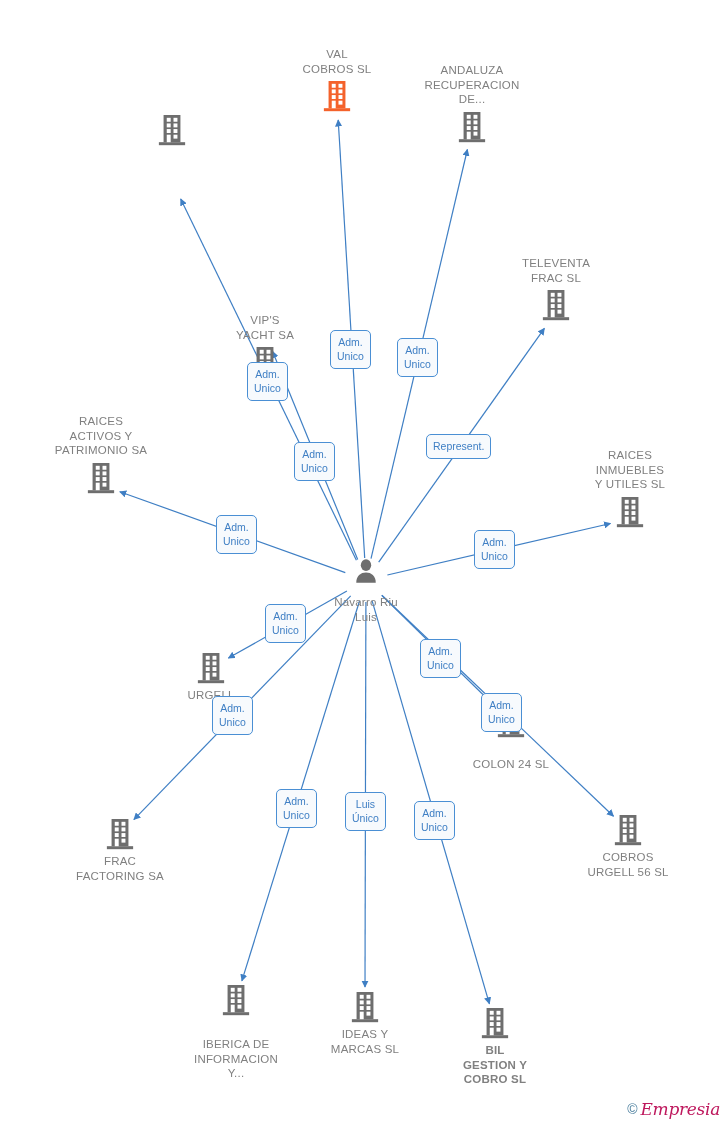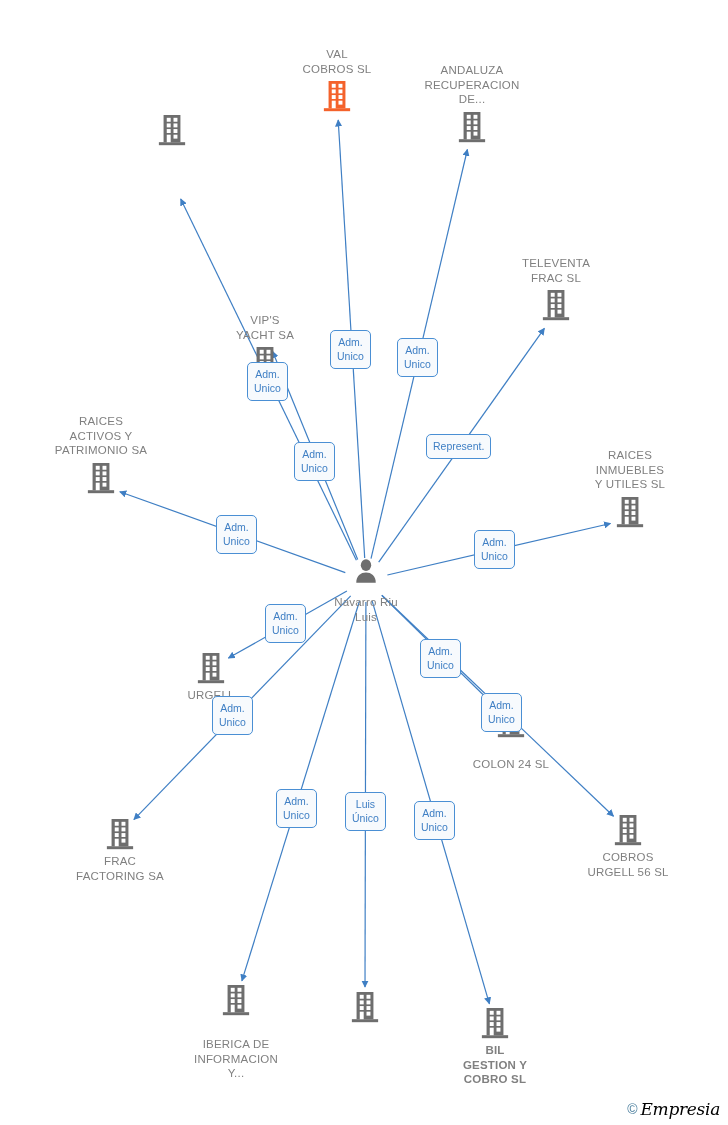--- a/index.html
+++ b/index.html
@@ -71,21 +71,21 @@
     font-size: 15px;
   }
   #watermark .copy {
     color: #4a7f9e;
     font-size: 14px;
   }
   #watermark .brand {
     font-family: "DejaVu Serif", serif;
     font-style: italic;
     font-size: 17px;
-    color: #000000;
+    color: #be185d;
     letter-spacing: -0.3px;
   }
 </style>
 </head>
 <body>
 
 <div id="canvas">
 
   <svg id="edge-layer" viewBox="0 0 728 1125">
     <defs>
@@ -287,20 +287,22 @@
             <rect x="2" y="31" width="28" height="3.2" fill="#6e6e6e"></rect>
             <rect x="10.4" y="5" width="4.2" height="4.2" fill="#ffffff"></rect>
             <rect x="17.6" y="5" width="4.2" height="4.2" fill="#ffffff"></rect>
             <rect x="10.4" y="11" width="4.2" height="4.2" fill="#ffffff"></rect>
             <rect x="17.6" y="11" width="4.2" height="4.2" fill="#ffffff"></rect>
             <rect x="10.4" y="17" width="4.2" height="4.2" fill="#ffffff"></rect>
             <rect x="17.6" y="17" width="4.2" height="4.2" fill="#ffffff"></rect>
             <rect x="10.4" y="23" width="4.2" height="8" fill="#ffffff"></rect>
             <rect x="17.6" y="23" width="4.2" height="4.2" fill="#ffffff"></rect>
           </svg></span>
+        <span class="label-below" style="margin-top: 3px;">IDEAS Y
+MARCAS  SL</span>
       </div>
       <div class="node" style="left: 495px; top: 1006px;">
         <span class="glyph"><svg width="30" height="34" viewBox="0 0 32 36">
             <path d="M7 2 h18 v29 h-18 z" fill="#6e6e6e"></path>
             <rect x="2" y="31" width="28" height="3.2" fill="#6e6e6e"></rect>
             <rect x="10.4" y="5" width="4.2" height="4.2" fill="#ffffff"></rect>
             <rect x="17.6" y="5" width="4.2" height="4.2" fill="#ffffff"></rect>
             <rect x="10.4" y="11" width="4.2" height="4.2" fill="#ffffff"></rect>
             <rect x="17.6" y="11" width="4.2" height="4.2" fill="#ffffff"></rect>
             <rect x="10.4" y="17" width="4.2" height="4.2" fill="#ffffff"></rect>

